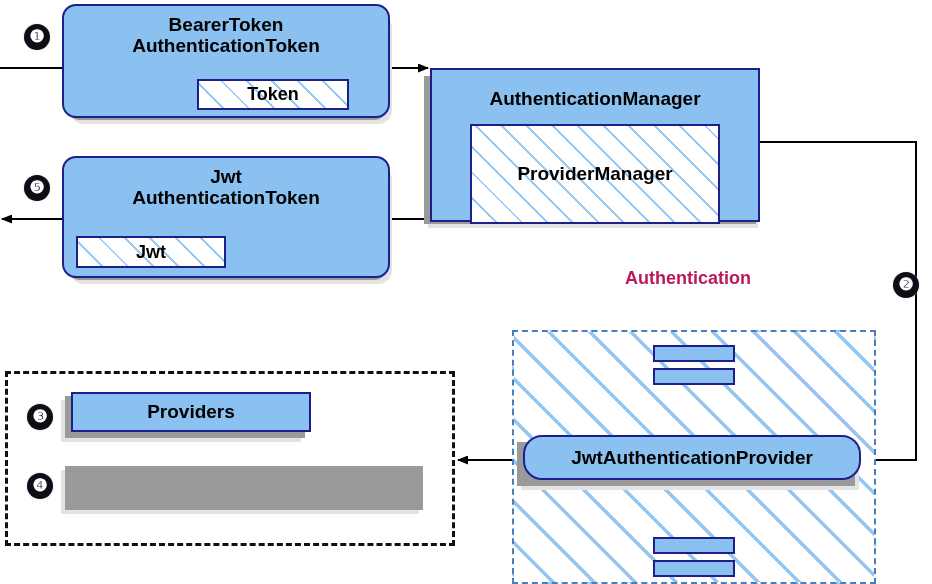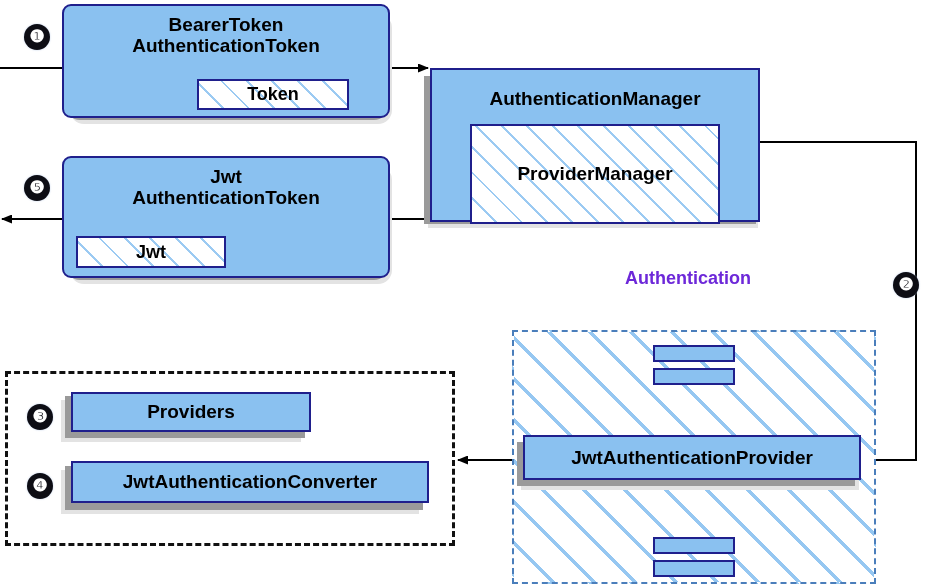--- a/index.html
+++ b/index.html
@@ -38,21 +38,21 @@
     justify-content: flex-start;
     z-index: 4;
   }
   .shadow1, .shadow2 {
     position: absolute;
     box-sizing: border-box;
   }
   .shadow1 { background: #9a9a9a; z-index: 2; }
   .shadow2 { background: #e3e3e3; z-index: 1; }
 
-  .rounded { border-radius: 9px; }
+  .rounded { border-radius: 14px; }
   .rounded.shadow1 { border-radius: 14px; }
   .rounded.shadow2 { border-radius: 14px; }
 
   
   .hatch-box {
     position: absolute;
     box-sizing: border-box;
     border: 2px solid #1f1f8c;
     background-color: #ffffff;
     background-image: repeating-linear-gradient(
@@ -115,21 +115,21 @@
   }
   .t18 { font-size: 19px; }
   .t17 { font-size: 18px; }
 
   .group-label {
     position: absolute;
     text-align: center;
     font-weight: bold;
     font-size: 18px;
     line-height: 1.15;
-    color: #6d28d9;
+    color: #be185d;
     z-index: 8;
   }
 
   .mini-bar {
     position: absolute;
     box-sizing: border-box;
     background: #8ac1f0;
     border: 2px solid #1f1f8c;
     z-index: 5;
   }
@@ -202,31 +202,28 @@
   <div class="dashed-group group-blue" style="left:512px; top:330px; width:364px; height:254px;"></div>
 
   <div class="mini-bar" style="left:653px; top:345px; width:82px; height:17px;"></div>
   <div class="mini-bar" style="left:653px; top:368px; width:82px; height:17px;"></div>
 
   <div class="mini-bar" style="left:653px; top:537px; width:82px; height:17px;"></div>
   <div class="mini-bar" style="left:653px; top:560px; width:82px; height:17px;"></div>
 
   <div class="shadow2" style="left:521px; top:446px; width:338px; height:44px;"></div>
   <div class="shadow1" style="left:517px; top:442px; width:338px; height:44px;"></div>
-  <div class="node" style="left:523px; top:435px; width:338px; height:45px; justify-content:center;">
+  <div class="node" style="left:523px; top:435px; width:338px; height:45px; justify-content:center;border-radius:19px;">
     <div class="node-title t18">JwtAuthenticationProvider</div>
   </div>
 
   <div class="dashed-group group-black" style="left:5px; top:371px; width:450px; height:175px;"></div>
 
   <div class="shadow2" style="left:61px; top:400px; width:240px; height:42px;"></div>
   <div class="shadow1" style="left:65px; top:396px; width:240px; height:42px;"></div>
   <div class="node" style="left:71px; top:392px; width:240px; height:40px; justify-content:center;">
     <div class="node-title t18">Providers</div>
   </div>
 
   <div class="shadow2" style="left:61px; top:470px; width:358px; height:44px;"></div>
   <div class="shadow1" style="left:65px; top:466px; width:358px; height:44px;"></div>
-  <div class="node" style="left:71px; top:461px; width:358px; height:42px; justify-content:center;">
-    <div class="node-title t18">JwtAuthenticationConverter</div>
-  </div>
 
 </div>
 
 </body></html>

